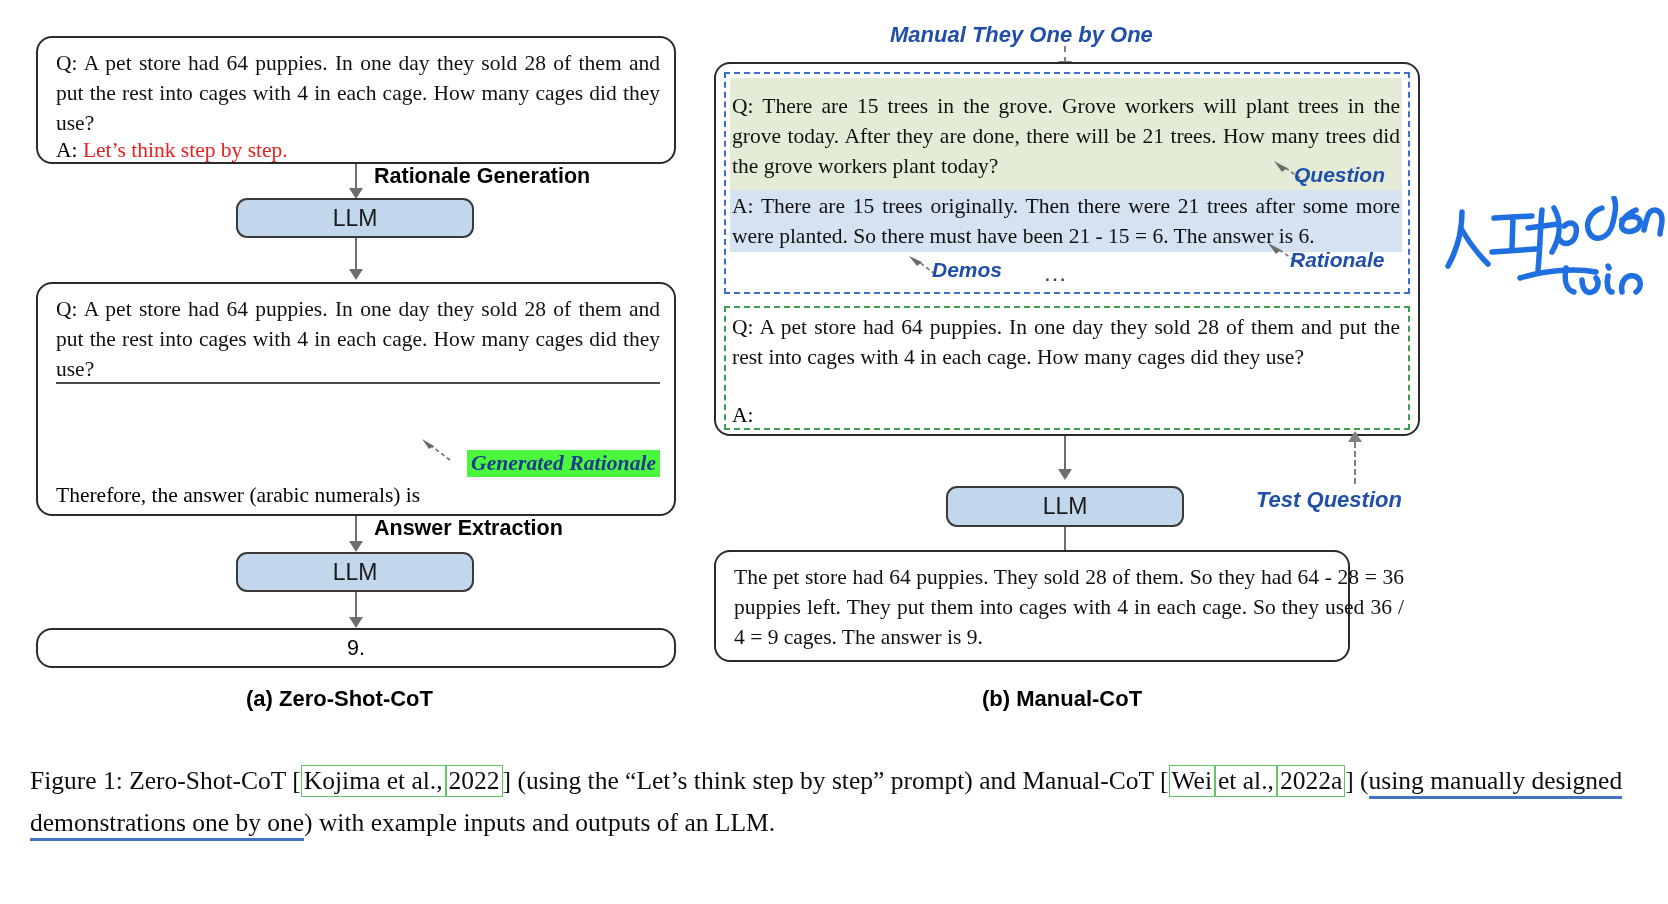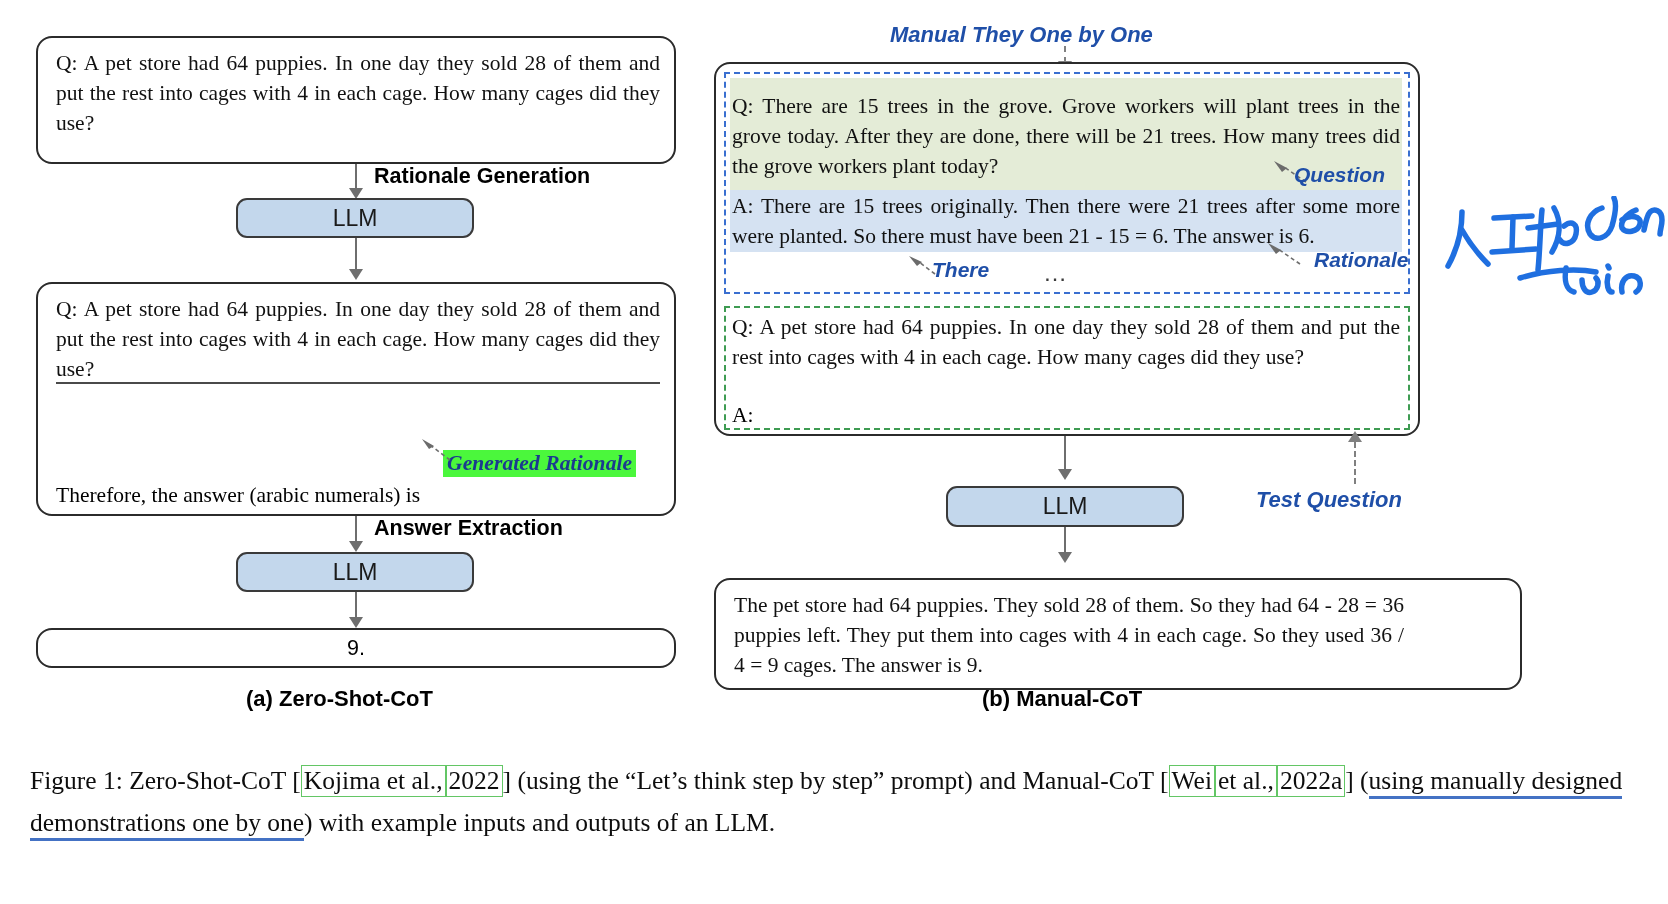--- a/index.html
+++ b/index.html
@@ -81,21 +81,21 @@
     font-weight: bold;
     color: #000;
     white-space: nowrap;
   }
 
   
   .hl-red   { color: #e8201f; }
   .hl-cream { background: #fbecce; }
   .hl-green { background: #e4ecd7; }
   .hl-blue  { background: #d5e2f2; }
-  .hl-lime  { background: #4bf73c; }
+  .hl-lime  { background: #4bf73c; margin-left: 24px; }
 
   .genrat {
     font-style: italic;
     font-weight: bold;
     color: #1b3a8f;
     font-size: 21.5px;
     letter-spacing: .1px;
   }
 
   .divider {
@@ -161,20 +161,23 @@
   }
 
   
   .handwrite { position: absolute; }
 </style>
 </head>
 <body>
 
 <div class="rbox" style="left:36px; top:36px; width:640px; height:128px;">
   <div class="boxtext abs" style="left:18px; top:10px; width:604px;">Q: A pet store had 64 puppies. In one day they sold 28 of them and put the rest into cages with 4 in each cage. How many cages did they use?</div>
+  <div class="abs nojust" style="left:18px; top:97px; width:604px; font-size:21.5px; line-height:30px;">
+    <span>A: </span><span class="hl-red">Let’s think step by step.</span>
+  </div>
 </div>
 
 <div class="vline" style="left:355px; top:164px; height:26px;"></div>
 <div class="vhead" style="left:348.5px; top:188px;"></div>
 <div class="stage-label" style="left:374px; top:164px;">Rationale Generation</div>
 
 <div class="llm" style="left:236px; top:198px; width:238px; height:40px;">
   <span>LLM</span>
 </div>
 
@@ -230,49 +233,49 @@
   <path d="M6 3 L19 10 L14 14 Z" fill="#6b6b6b"></path>
 </svg>
 <div class="annot" style="left:1294px; top:163px; font-size:21px;">Question</div>
 
 <div class="abs boxtext hl-blue" style="left:730px; top:190px; width:672px; padding:1px 2px; box-sizing:border-box;">A: There are 15 trees originally. Then there were 21 trees after some more were planted. So there must have been 21 - 15 = 6. The answer is 6.</div>
 
 <svg class="leader" style="left:905px; top:252px;" width="36" height="28" viewBox="0 0 36 28">
   <path d="M30 22 L14 10" stroke="#6e6e6e" stroke-width="1.6" fill="none" stroke-dasharray="4 3"></path>
   <path d="M4 4 L17 10 L12 14 Z" fill="#6b6b6b"></path>
 </svg>
-<div class="annot" style="left:932px; top:258px; font-size:21px;">There</div>
+<div class="annot" style="left:932px; top:258px; font-size:21px;">Demos</div>
 
 <div class="ellipsis" style="left:1043px; top:259px;">…</div>
 
 <svg class="leader" style="left:1262px; top:240px;" width="40" height="28" viewBox="0 0 40 28">
   <path d="M38 24 L16 9" stroke="#6e6e6e" stroke-width="1.6" fill="none" stroke-dasharray="4 3"></path>
   <path d="M6 3 L19 10 L14 14 Z" fill="#6b6b6b"></path>
 </svg>
-<div class="annot" style="left:1290px; top:248px; font-size:21px;margin-left:24px;">Rationale</div>
+<div class="annot" style="left:1290px; top:248px; font-size:21px;">Rationale</div>
 
 <div class="dashbox dash-green" style="left:724px; top:306px; width:686px; height:124px;"></div>
 <div class="abs boxtext" style="left:732px; top:312px; width:668px;">Q: A pet store had 64 puppies. In one day they sold 28 of them and put the rest into cages with 4 in each cage. How many cages did they use?</div>
 <div class="abs" style="left:732px; top:400px; font-size:21.5px; line-height:30px;">A:</div>
 
 <div class="dline" style="left:1354px; top:442px; height:42px;"></div>
 <div class="vhead-up" style="left:1347.5px; top:431px; border-bottom-color:#808080;"></div>
 <div class="annot" style="left:1256px; top:487px; font-size:22px;">Test Question</div>
 
 <div class="vline" style="left:1064px; top:436px; height:34px;"></div>
 <div class="vhead" style="left:1057.5px; top:469px;"></div>
 
 <div class="llm" style="left:946px; top:486px; width:238px; height:41px;">
   <span>LLM</span>
 </div>
 
 <div class="vline" style="left:1064px; top:527px; height:27px;"></div>
 <div class="vhead" style="left:1057.5px; top:552px;"></div>
 
-<div class="rbox" style="left:714px; top:578px; width:808px; height:112px;">
+<div class="rbox" style="left:714px; top:550px; width:636px; height:112px;">
   <div class="abs boxtext" style="left:18px; top:10px; width:670px;">The pet store had 64 puppies. They sold 28 of them. So they had 64 - 28 = 36 puppies left. They put them into cages with 4 in each cage. So they used 36 / 4 = 9 cages. The answer is 9.</div>
 </div>
 
 <div class="subcap" style="left:982px; top:686px;">(b) Manual-CoT</div>
 
 <svg class="handwrite" style="left:1436px; top:196px;" width="232" height="106" viewBox="0 0 232 106">
   <g stroke="#1f6fe0" stroke-width="5.5" fill="none" stroke-linecap="round" stroke-linejoin="round">
 
     <path d="M26 16 C26 34, 22 52, 12 70"></path>
     <path d="M26 34 C34 48, 42 58, 52 68"></path>

